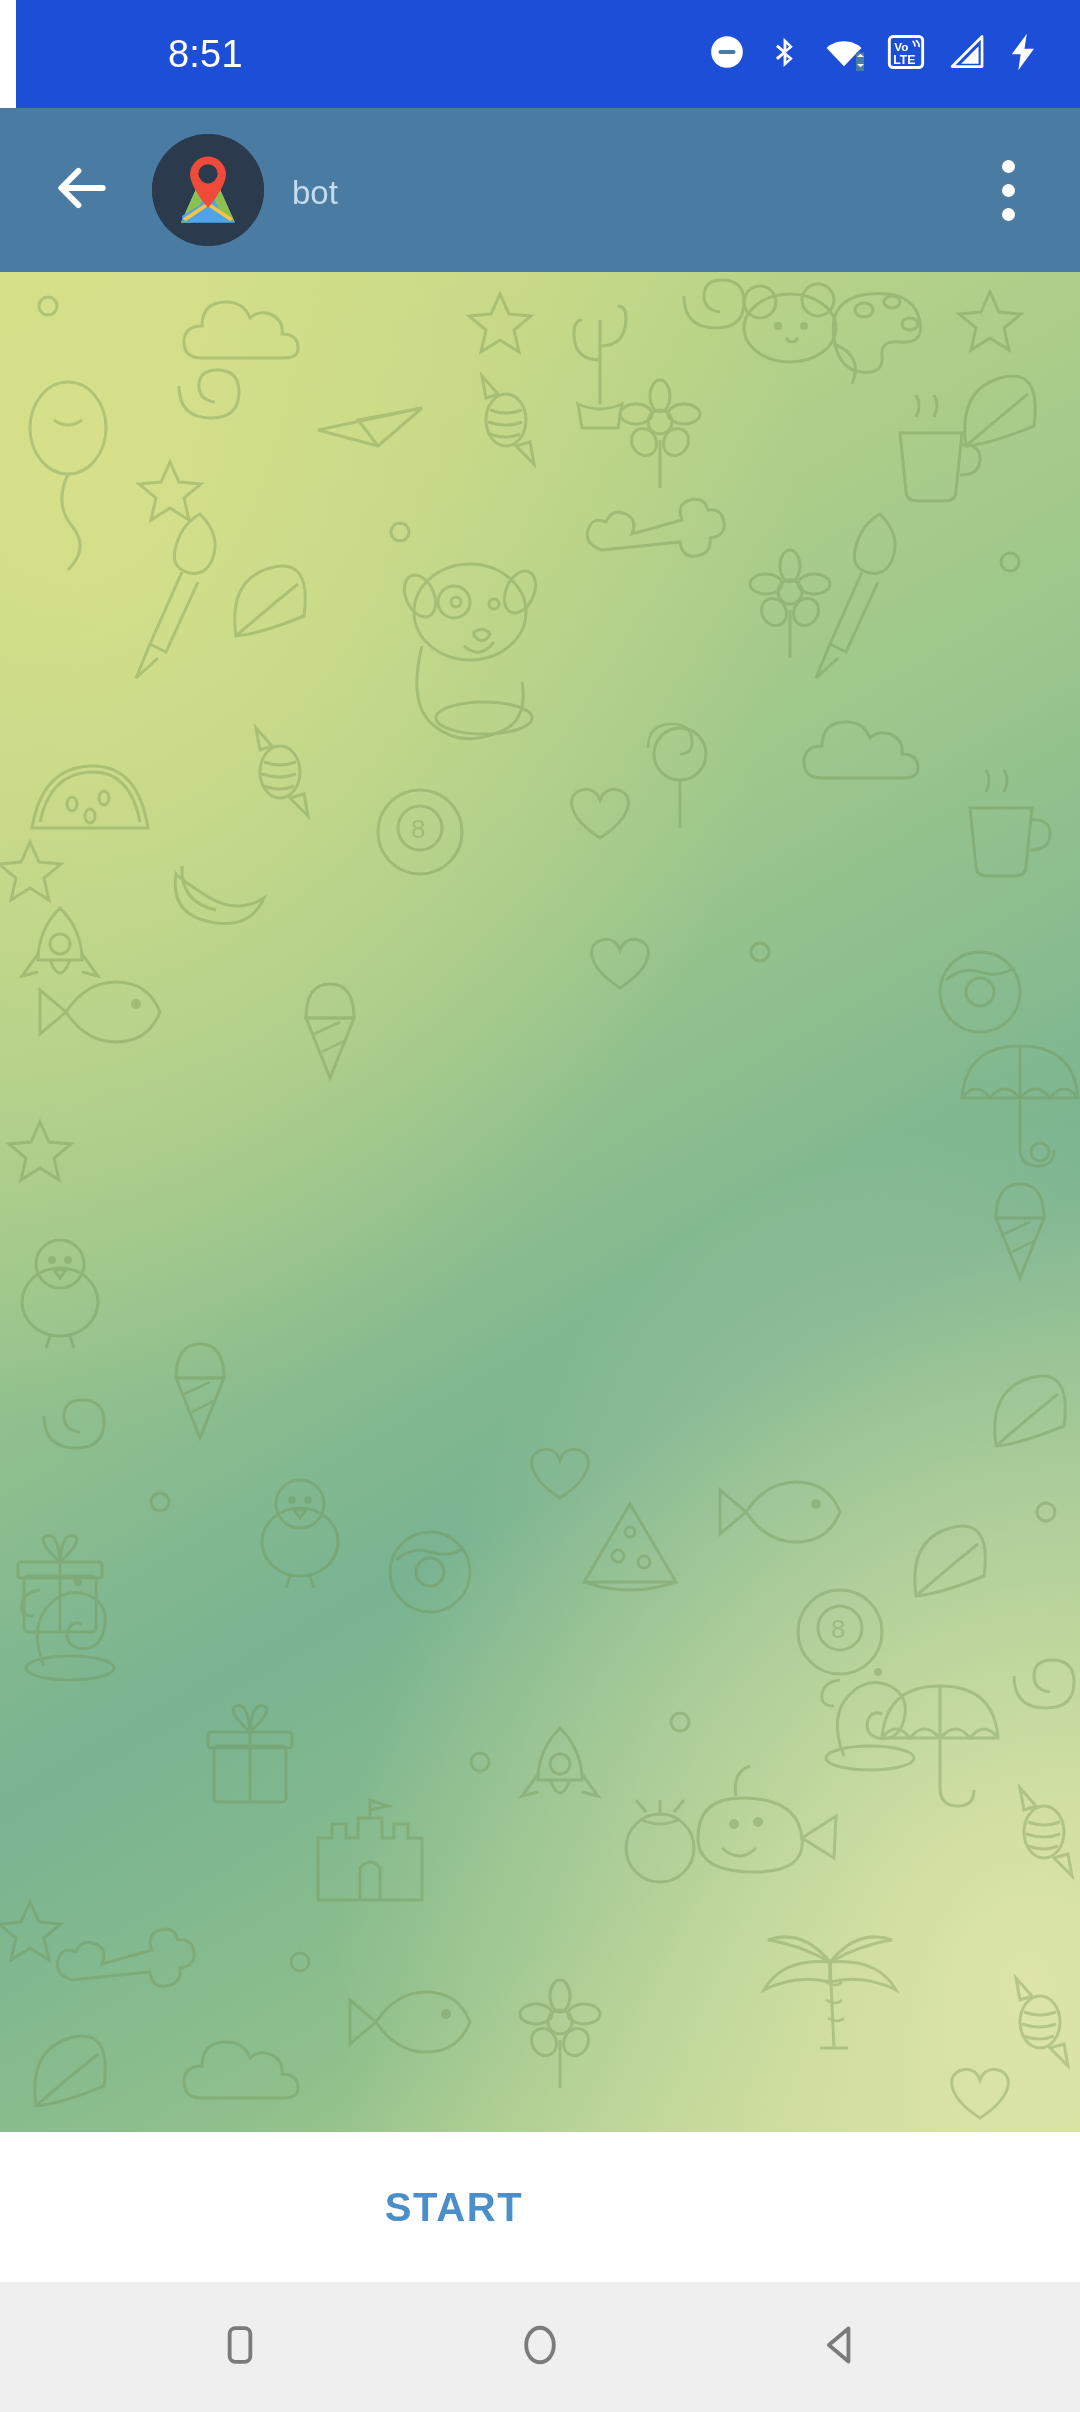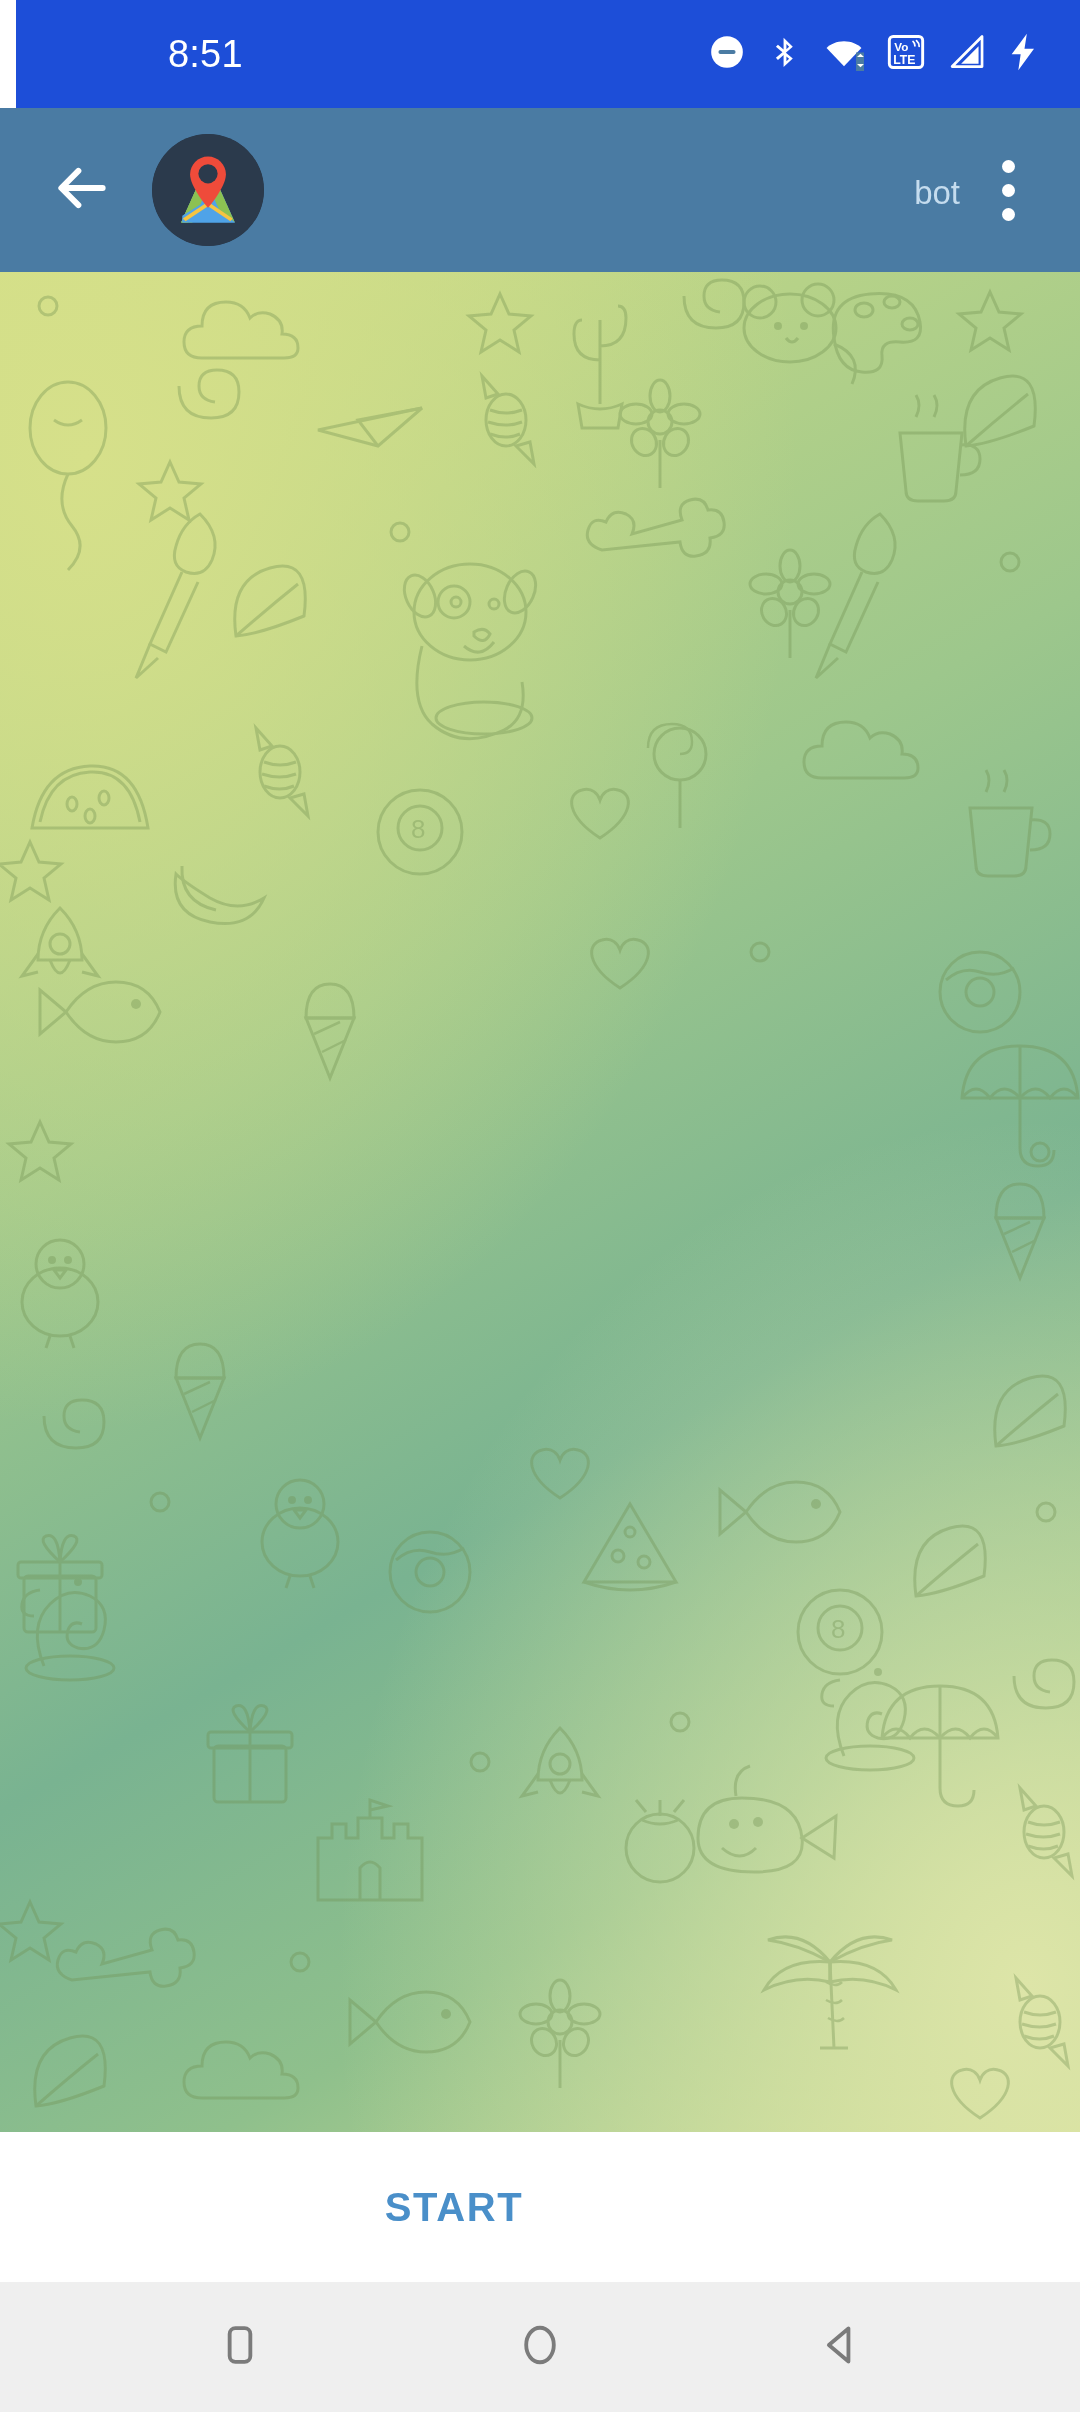--- a/index.html
+++ b/index.html
@@ -41,21 +41,21 @@
     background:#2b3a4c; margin-left:18px;
     position:relative; overflow:hidden; flex:0 0 auto;
   }
   #title-block { margin-left:28px; flex:1 1 auto; min-width:0; }
   #chat-title {
     color:#ffffff; font-size:43px; font-weight:700;
     line-height:1.12; letter-spacing:0.1px;
   }
   #chat-subtitle {
     color:#c5dcee; font-size:33px; font-weight:400;
-    line-height:1.2; margin-top:6px;text-align:right;
+    line-height:1.2; margin-top:6px;
   }
   #overflow-menu {
     width:96px; height:104px; margin-right:24px; flex:0 0 auto;
     display:flex; flex-direction:column; align-items:center; justify-content:center; gap:11px;
   }
   #overflow-menu .dot { width:13px; height:13px; border-radius:50%; background:#ffffff; }
 
   
   #chat-area {
     position:absolute; left:0; top:272px; width:1080px; height:1860px;

